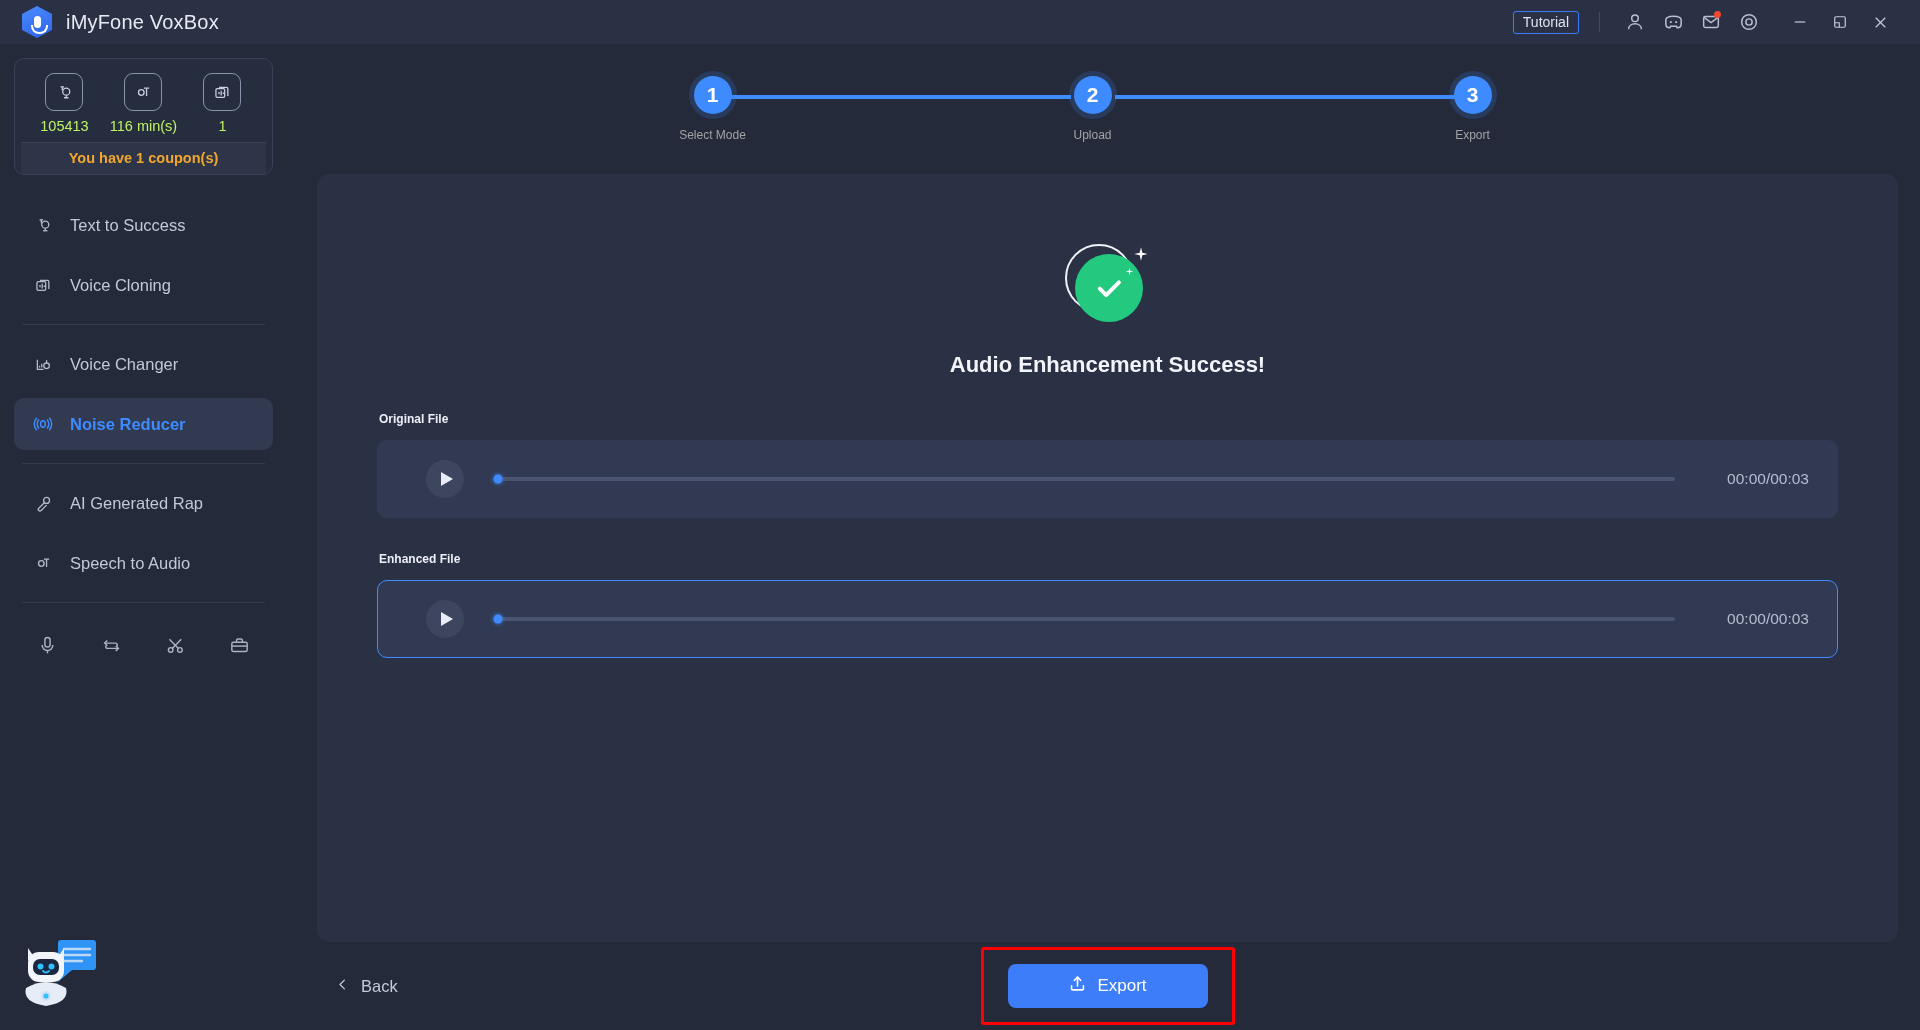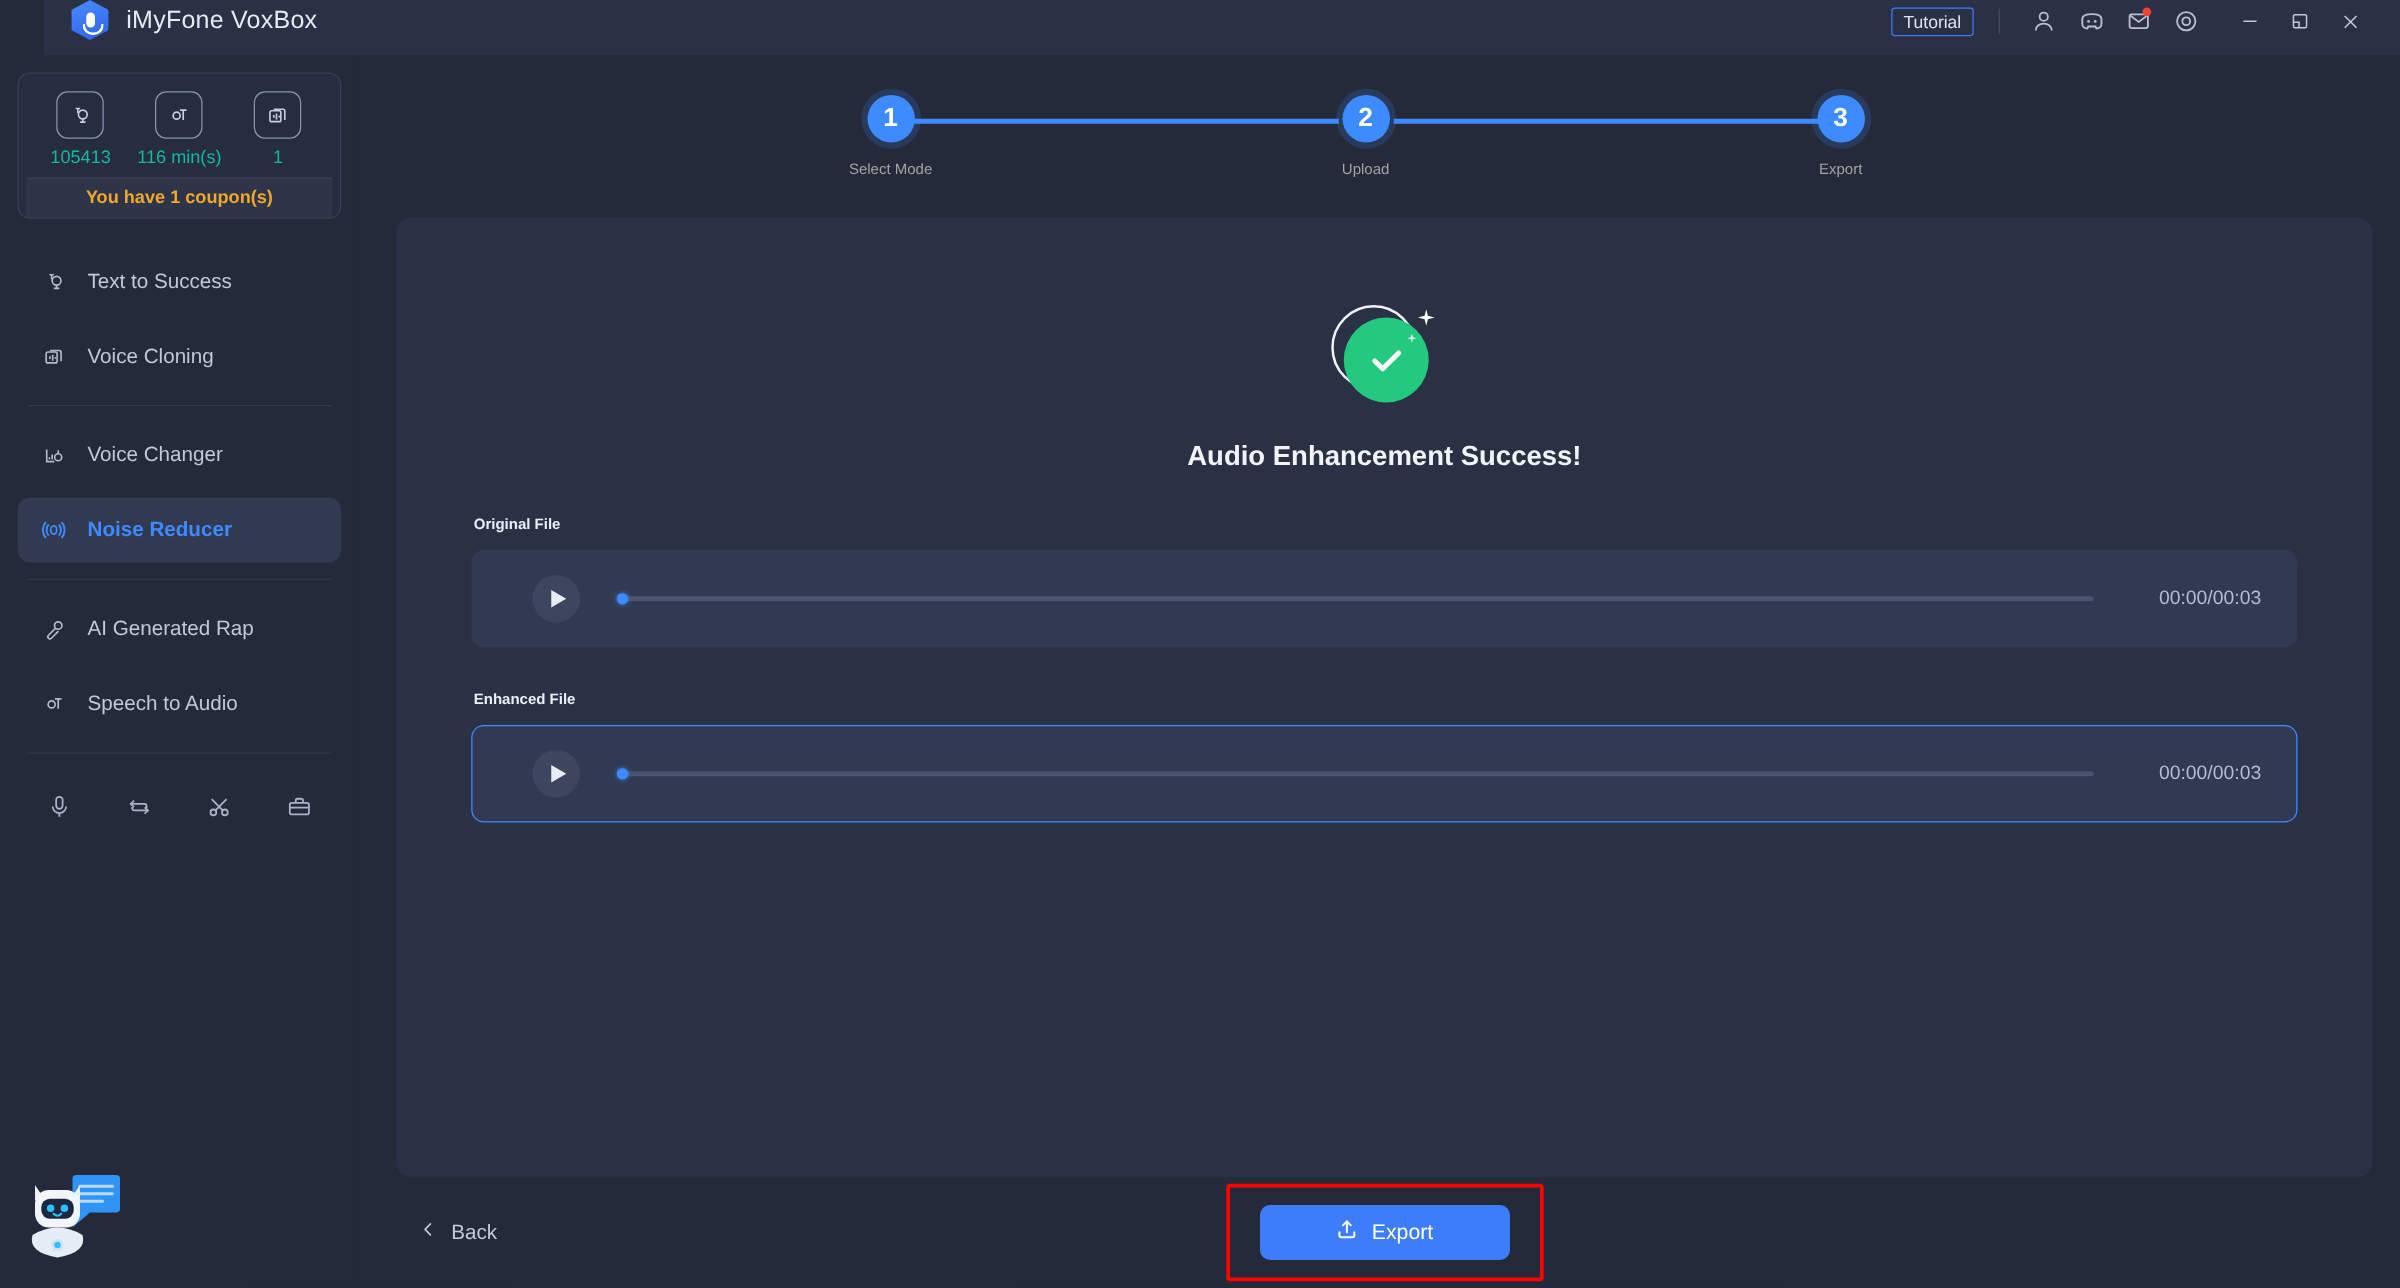--- a/index.html
+++ b/index.html
@@ -13,23 +13,23 @@
     position: relative;
     width: 1920px; height: 1030px;
     background: #242A3A;
     display: flex; flex-direction: column;
   }
 
   
   .titlebar {
     height: 44px; min-height: 44px;
     background: #2A3145;
-    display: flex; align-items: flex-start;
+    display: flex; align-items: center;
     padding: 0 20px 0 22px;
-    position: relative; z-index: 20; margin-left: 35px;
+    position: relative; z-index: 20;
   }
   .brand { display: flex; align-items: center; gap: 14px; }
   .brand-logo {
     width: 30px; height: 32px;
     background: linear-gradient(160deg, #4B8BFF 0%, #2D63E8 100%);
     clip-path: polygon(50% 0%, 100% 25%, 100% 75%, 50% 100%, 0% 75%, 0% 25%);
     display: flex; align-items: center; justify-content: center;
   }
   .brand-logo .mic {
     width: 7px; height: 12px; border-radius: 4px;
@@ -93,21 +93,21 @@
   .credits-row {
     display: flex; justify-content: space-around; align-items: flex-start;
     padding: 2px 4px 8px;
   }
   .credit { display: flex; flex-direction: column; align-items: center; gap: 7px; width: 33%;}
   .credit-ico {
     width: 38px; height: 38px; border: 1.5px solid #8A93AB;
     border-radius: 9px; display: flex; align-items: center; justify-content: center;
     color: #C8CEDF;
   }
-  .credit-val { color: #14b8a6; font-size: 14.5px; white-space: nowrap; }
+  .credit-val { color: #bef264; font-size: 14.5px; white-space: nowrap; }
   .coupon-bar {
     background: #2E3549; border-top: 1px solid #3A4158;
     text-align: center; padding: 7px 0 8px;
     color: #F2A72C; font-size: 14.5px; font-weight: bold;
   }
 
   .nav { margin-top: 20px; display: flex; flex-direction: column; }
   .nav-item {
     display: flex; align-items: center; gap: 16px;
     height: 52px; padding: 0 18px; border-radius: 10px;

